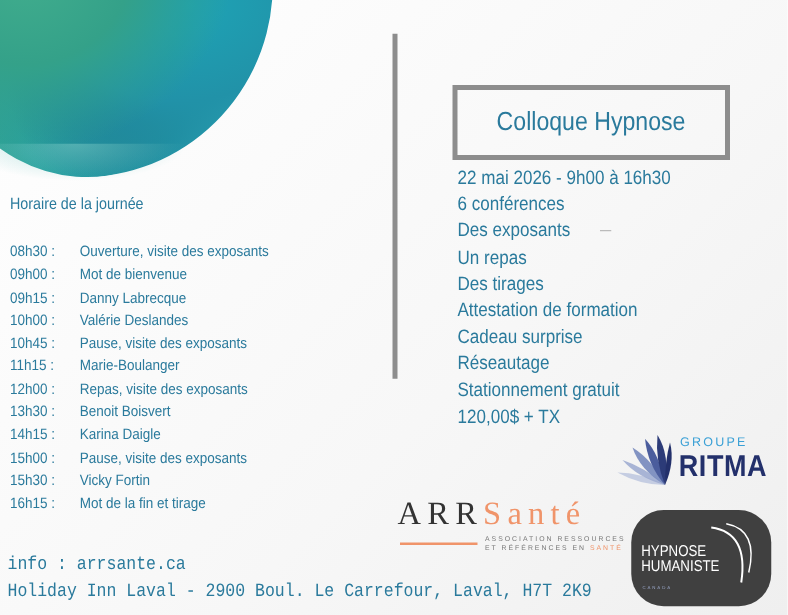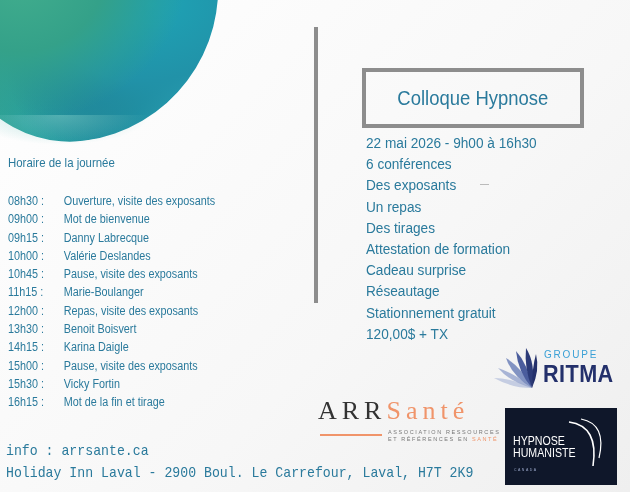--- a/index.html
+++ b/index.html
@@ -71,21 +71,21 @@
   .ritma-name { position: absolute; left: 51px; top: 14px; font-size: 24px; font-weight: bold; color: #23306b; letter-spacing: 0.5px; transform: scaleX(0.9); transform-origin: left; }
   .arr { position: absolute; left: 318px; top: 397px; width: 170px; height: 50px; }
   .arr-word { font-family: "Liberation Serif", serif; font-size: 26px; letter-spacing: 5px; line-height: 28px; }
   .arr-word .a1 { color: #333333; text-align: center; }
   .arr-word .a2 { color: #f0946a; }
   .arr-line { position: absolute; left: 2px; top: 37px; width: 62px; height: 1.5px; background: #f0946a; }
   .arr-sub { position: absolute; left: 70px; top: 32px; font-size: 5.5px; letter-spacing: 1.6px; color: #777; line-height: 7px; white-space: nowrap; }
   .arr-sub .hl { color: #f0946a; }
   .hh {
     position: absolute; left: 505px; top: 408px;
-    width: 112px; height: 77px; background: #0f172a;
+    width: 112px; height: 77px; background: #404040; border-radius: 26px;
   }
   .hh-text { position: absolute; left: 8px; top: 27px; color: #ffffff; font-size: 12.5px; line-height: 12px; transform: scaleX(0.85); transform-origin: left; }
   .hh-country { position: absolute; left: 9px; top: 60px; color: #9aa7c9; font-size: 3.5px; letter-spacing: 1.5px; }
   .hh-arc { position: absolute; left: 60px; top: 8px; width: 44px; height: 55px; }
 </style>
 </head>
 <body>
 
 <div class="watercolor"></div>
 <div class="watercolor-fringe"></div>

